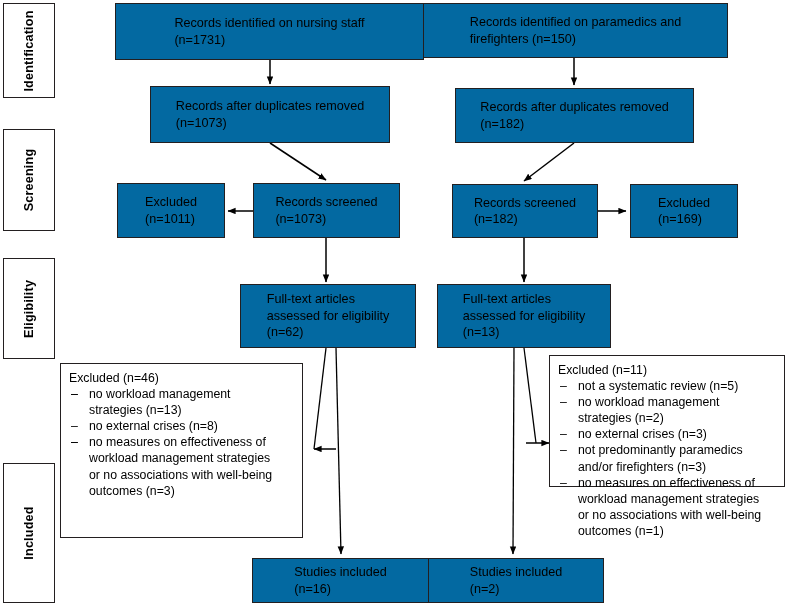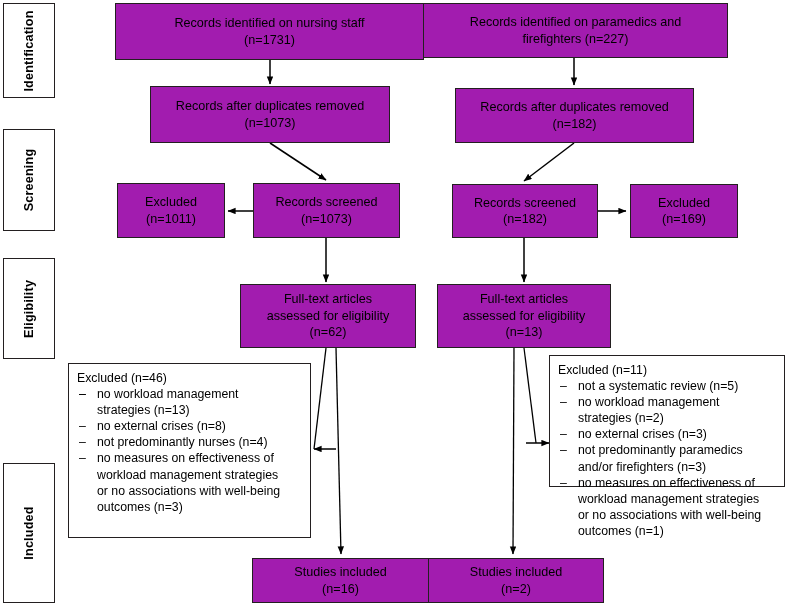--- a/index.html
+++ b/index.html
@@ -15,25 +15,24 @@
     position: relative;
     width: 787px;
     height: 607px;
     background: #ffffff;
     overflow: hidden;
   }
   .box {
     position: absolute;
     box-sizing: border-box;
     border: 1.6px solid #231f20;
-    background: #a21caf;
+    background: #0369a1;
     display: flex;
     align-items: center;
     justify-content: center;
-    text-align: center;
     font-size: 12.6px;
     line-height: 1.30;
     color: #000000;
     white-space: pre-line;
     padding: 2px 10px;
   }
   .stage-box {
     position: absolute;
     box-sizing: border-box;
     border: 1.6px solid #231f20;
@@ -141,21 +140,21 @@
   </div>
 
   <div class="stage-box" style="left:3px; top:463px; width:52px; height:140px;">
     <span class="stage-label">Included</span>
   </div>
 
   <div class="box" style="left:115px; top:3px; width:309px; height:57px;">Records identified on nursing staff
 (n=1731)</div>
 
   <div class="box" style="left:423px; top:3px; width:305px; height:55px;">Records identified on paramedics and
-firefighters (n=227)</div>
+firefighters (n=150)</div>
 
   <div class="box" style="left:150px; top:86px; width:240px; height:57px;">Records after duplicates removed
 (n=1073)</div>
 
   <div class="box" style="left:455px; top:88px; width:239px; height:55px;">Records after duplicates removed
 (n=182)</div>
 
   <div class="box" style="left:117px; top:183px; width:108px; height:55px;">Excluded
 (n=1011)</div>
 
@@ -169,28 +168,28 @@
 (n=169)</div>
 
   <div class="box" style="left:240px; top:284px; width:176px; height:64px;">Full-text articles
 assessed for eligibility
 (n=62)</div>
 
   <div class="box" style="left:437px; top:284px; width:174px; height:64px;">Full-text articles
 assessed for eligibility
 (n=13)</div>
 
-  <div class="excl-box" style="left:68px; top:363px; width:243px; height:175px;padding-left:8px;">
+  <div class="excl-box" style="left:60px; top:363px; width:243px; height:175px;padding-left:8px;">
     <span class="excl-title">Excluded (n=46)</span>
     <ul class="excl-list">
       <li><span class="dash">–</span></li>
       <li><span class="dash">–</span><span style="white-space:pre-line">no workload management
 strategies (n=13)</span></li>
       <li><span class="dash">–</span><span style="white-space:pre-line">no external crises (n=8)</span></li>
-      <li><span class="dash">–</span><span style="white-space:pre-line">not predominantly nurses (n=4)</span></li>
+      <li><span class="dash">–</span></li>
       <li><span class="dash">–</span><span style="white-space:pre-line">no measures on effectiveness of
 workload management strategies
 or no associations with well-being
 outcomes (n=3)</span></li>
     </ul>
   </div>
 
   <div class="excl-box" style="left:549px; top:355px; width:236px; height:132px;">
     <span class="excl-title">Excluded (n=11)</span>
     <ul class="excl-list">

